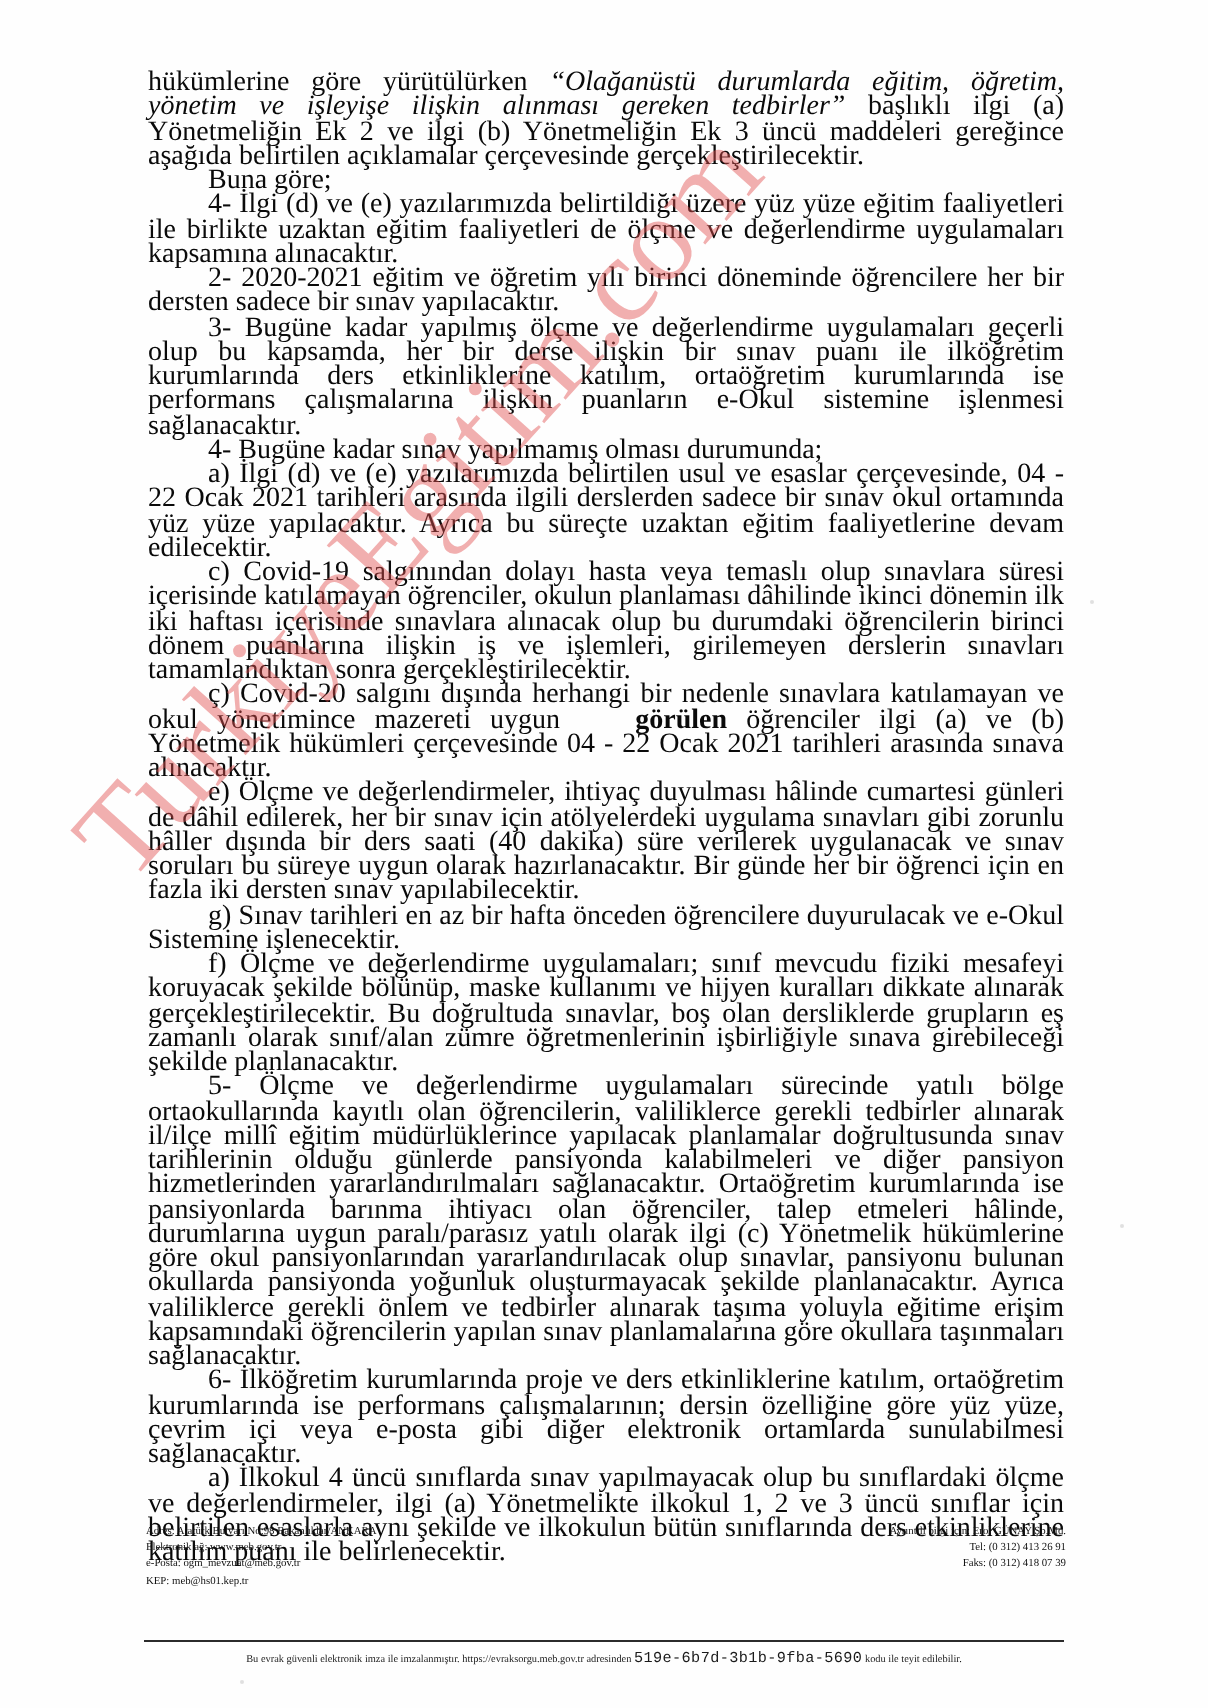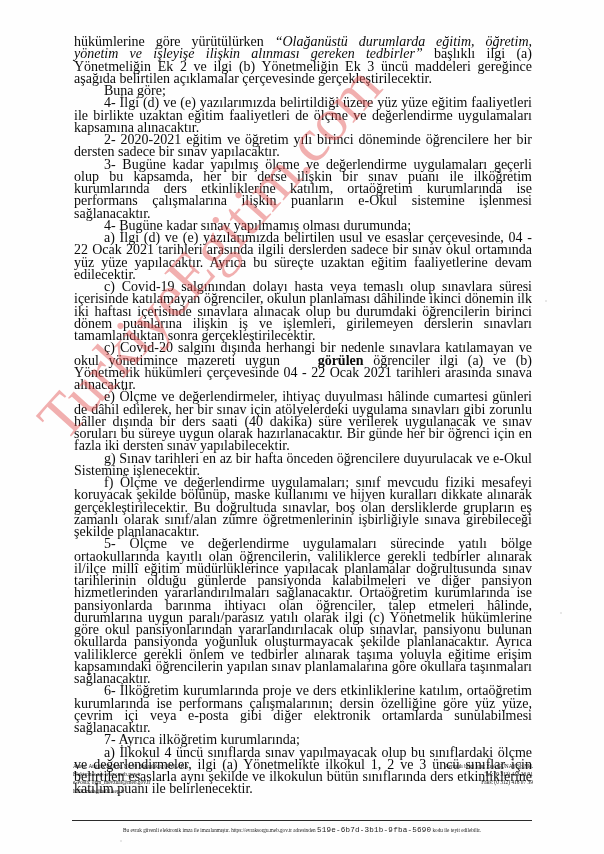--- a/index.html
+++ b/index.html
@@ -184,21 +184,20 @@
     <p class="indent">c) Covid-19 salgınından dolayı hasta veya temaslı olup sınavlara süresi içerisinde katılamayan öğrenciler, okulun planlaması dâhilinde ikinci dönemin ilk iki haftası içerisinde sınavlara alınacak olup bu durumdaki öğrencilerin birinci dönem puanlarına ilişkin iş ve işlemleri, girilemeyen derslerin sınavları tamamlandıktan sonra gerçekleştirilecektir.</p>
 
     <p class="indent"><span>ç) Covid-20 salgını dışında herhangi bir nedenle sınavlara katılamayan ve okul yönetimince mazereti uygun </span><b class="bold">görülen</b><span> öğrenciler ilgi (a) ve (b) Yönetmelik hükümleri çerçevesinde 04 - 22 Ocak 2021 tarihleri arasında sınava alınacaktır.</span></p>
 
     <p class="indent">e) Ölçme ve değerlendirmeler, ihtiyaç duyulması hâlinde cumartesi günleri de dâhil edilerek, her bir sınav için atölyelerdeki uygulama sınavları gibi zorunlu hâller dışında bir ders saati (40 dakika) süre verilerek uygulanacak ve sınav soruları bu süreye uygun olarak hazırlanacaktır. Bir günde her bir öğrenci için en fazla iki dersten sınav yapılabilecektir.</p>
     <p class="indent">g) Sınav tarihleri en az bir hafta önceden öğrencilere duyurulacak ve e-Okul Sistemine işlenecektir.</p>
     <p class="indent">f) Ölçme ve değerlendirme uygulamaları; sınıf mevcudu fiziki mesafeyi koruyacak şekilde bölünüp, maske kullanımı ve hijyen kuralları dikkate alınarak gerçekleştirilecektir. Bu doğrultuda sınavlar, boş olan dersliklerde grupların eş zamanlı olarak sınıf/alan zümre öğretmenlerinin işbirliğiyle sınava girebileceği şekilde planlanacaktır.</p>
 
     <p class="indent">5- Ölçme ve değerlendirme uygulamaları sürecinde yatılı bölge ortaokullarında kayıtlı olan öğrencilerin, valiliklerce gerekli tedbirler alınarak il/ilçe millî eğitim müdürlüklerince yapılacak planlamalar doğrultusunda sınav tarihlerinin olduğu günlerde pansiyonda kalabilmeleri ve diğer pansiyon hizmetlerinden yararlandırılmaları sağlanacaktır. Ortaöğretim kurumlarında ise pansiyonlarda barınma ihtiyacı olan öğrenciler, talep etmeleri hâlinde, durumlarına uygun paralı/parasız yatılı olarak ilgi (c) Yönetmelik hükümlerine göre okul pansiyonlarından yararlandırılacak olup sınavlar, pansiyonu bulunan okullarda pansiyonda yoğunluk oluşturmayacak şekilde planlanacaktır. Ayrıca valiliklerce gerekli önlem ve tedbirler alınarak taşıma yoluyla eğitime erişim kapsamındaki öğrencilerin yapılan sınav planlamalarına göre okullara taşınmaları sağlanacaktır.</p>
     <p class="indent">6- İlköğretim kurumlarında proje ve ders etkinliklerine katılım, ortaöğretim kurumlarında ise performans çalışmalarının; dersin özelliğine göre yüz yüze, çevrim içi veya e-posta gibi diğer elektronik ortamlarda sunulabilmesi sağlanacaktır.</p>
-    <p class="indent">7- Ayrıca ilköğretim kurumlarında;</p>
     <p class="indent">a) İlkokul 4 üncü sınıflarda sınav yapılmayacak olup bu sınıflardaki ölçme ve değerlendirmeler, ilgi (a) Yönetmelikte ilkokul 1, 2 ve 3 üncü sınıflar için belirtilen esaslarla aynı şekilde ve ilkokulun bütün sınıflarında ders etkinliklerine katılım puanı ile belirlenecektir.</p>
   </div>
 
   <div id="footer">
     <div id="footer-inner">
       <div class="footer-col footer-left">
         <span class="footer-line">Adres: Atatürk Bulvarı No:98 Bakanlıklar/ANKARA</span>
         <span class="footer-line">Elektronik ağ: www.meb.gov.tr</span>
         <span class="footer-line">e-Posta: ogm_mevzuat@meb.gov.tr</span>
         <span class="footer-line">KEP: meb@hs01.kep.tr</span>

